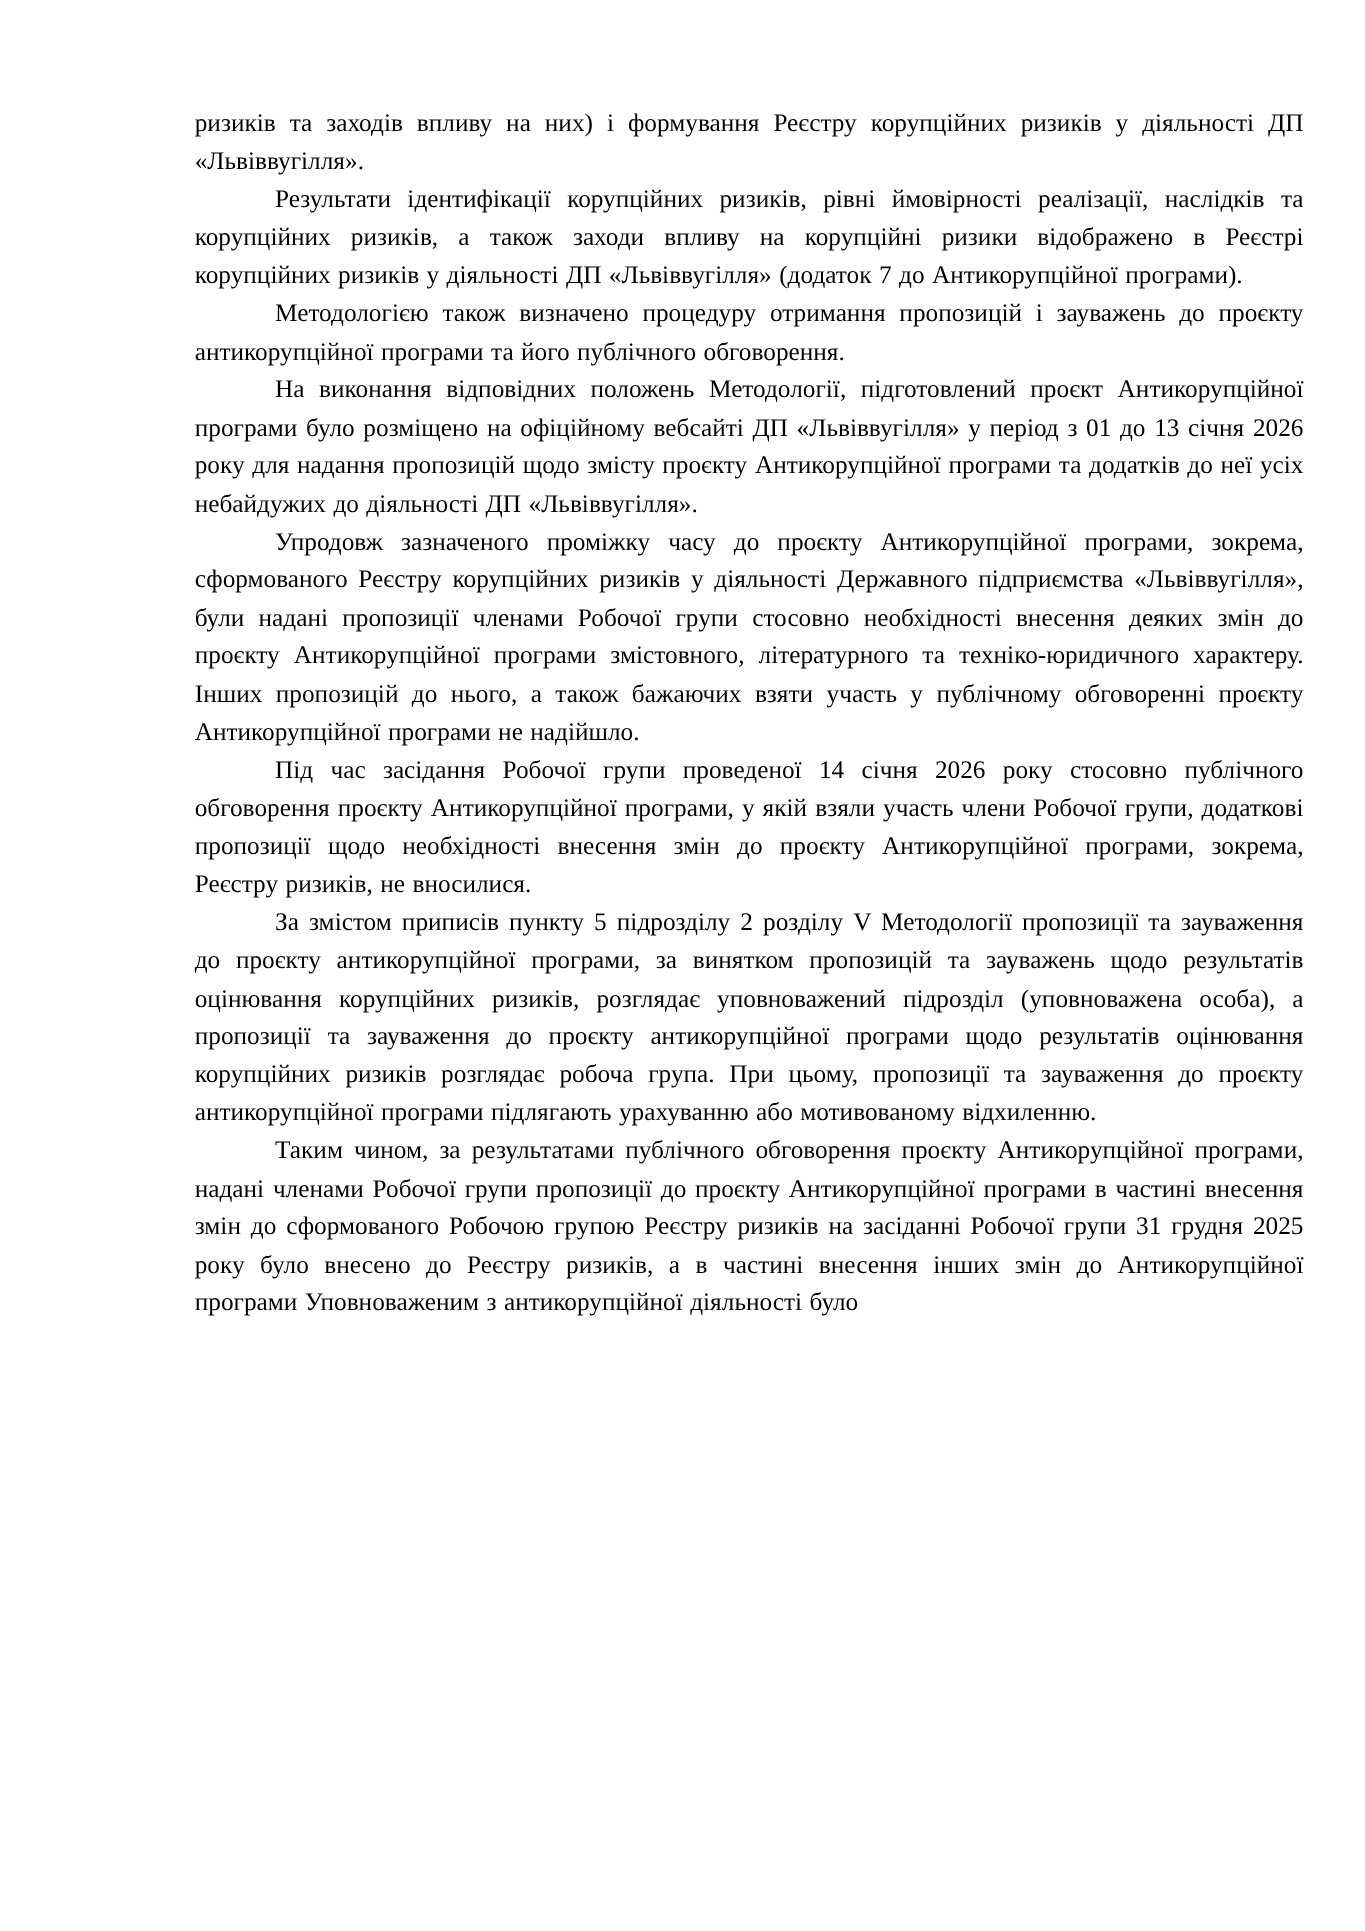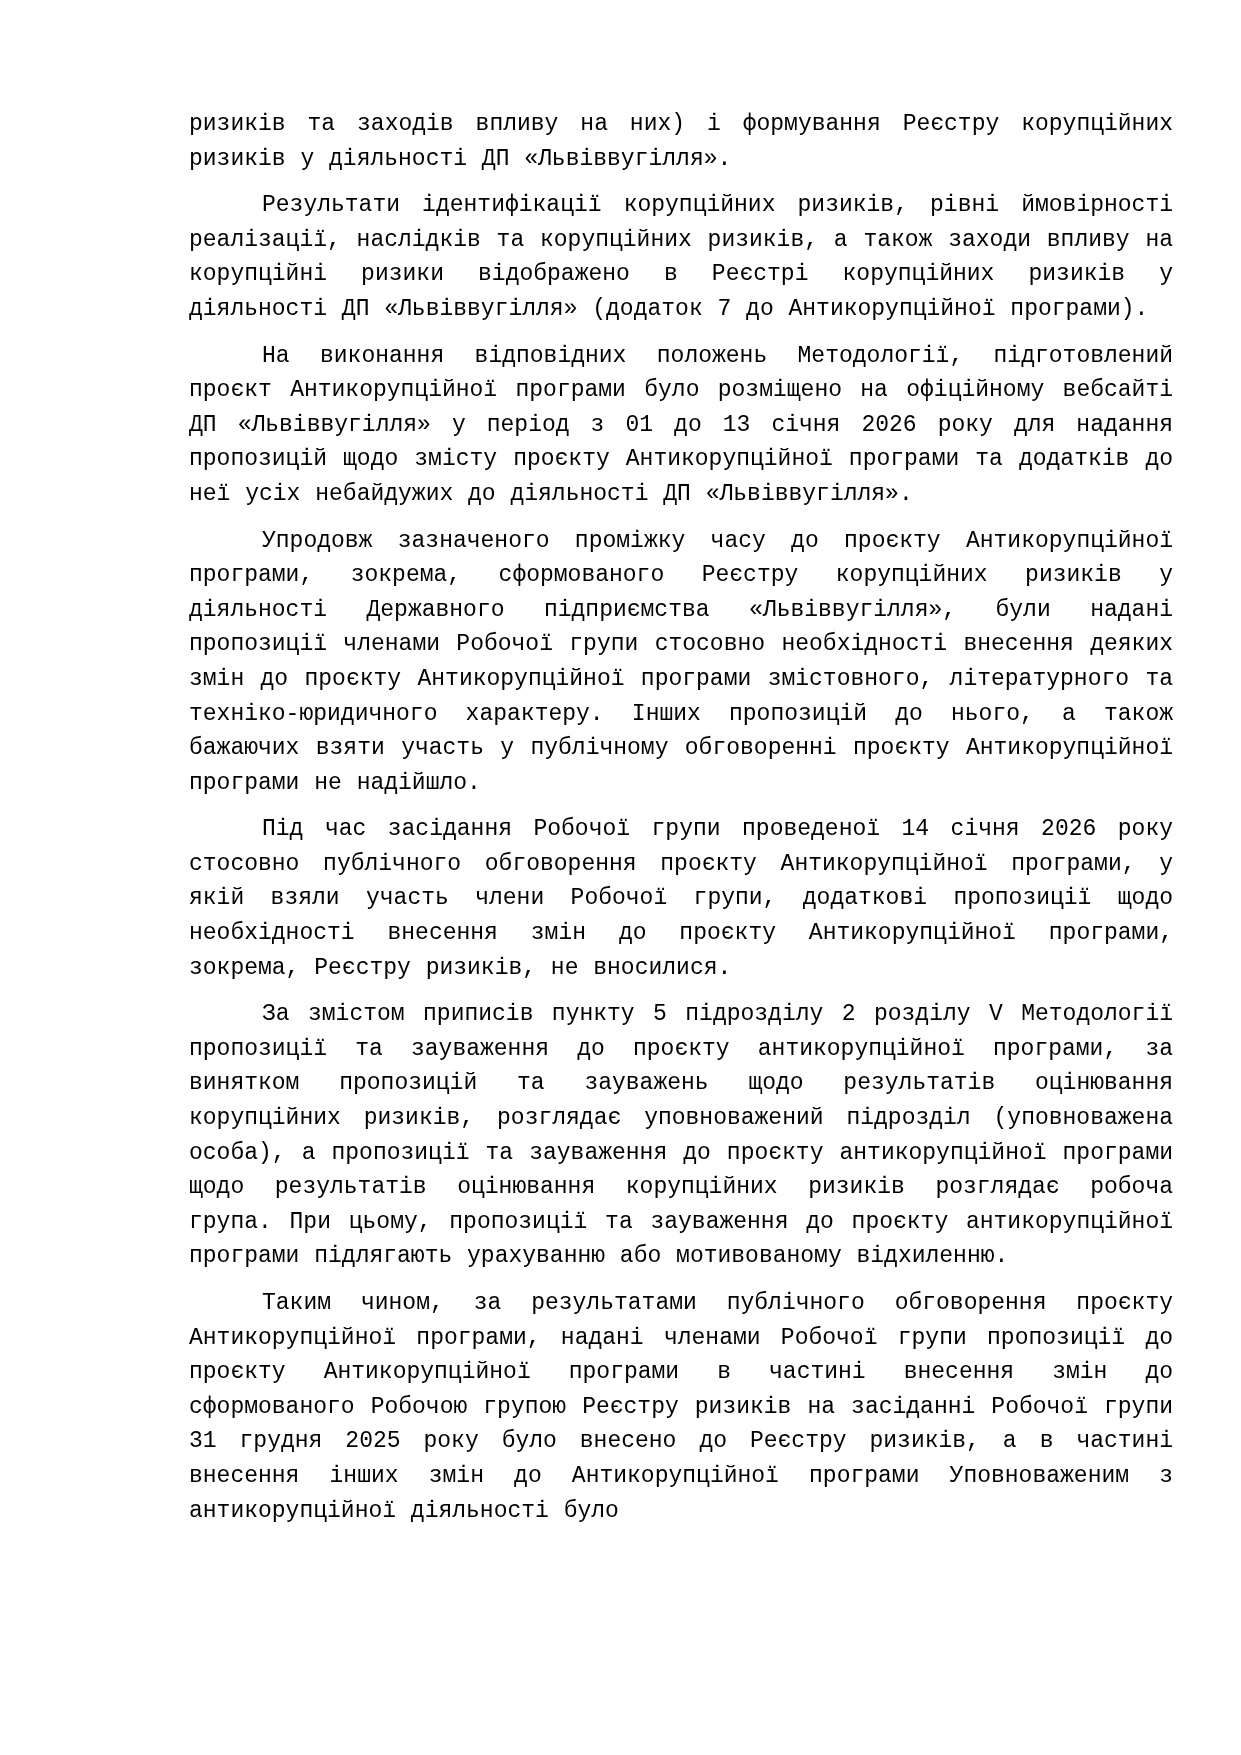--- a/index.html
+++ b/index.html
@@ -17,36 +17,36 @@
     overflow: hidden;
   }
   .doc-body {
     font-family: "Liberation Serif", "DejaVu Serif", serif;
     font-size: 23px;
     line-height: 34.6px;
     color: #000000;
     text-align: justify;
   }
   .doc-body p {
-    margin: 12px;
+    margin: 0;
     padding: 0;
     text-indent: 73px;
     word-spacing: 1px;
-    font-family: Liberation Mono, monospace;
   }
   .doc-body p.no-indent {
     text-indent: 0;
   }
 </style>
 </head>
 <body>
 
 <div class="page">
   <div class="doc-body">
     <p class="no-indent">ризиків та заходів впливу на них) і формування Реєстру корупційних ризиків у діяльності ДП «Львіввугілля».</p>
     <p>Результати ідентифікації корупційних ризиків, рівні ймовірності реалізації, наслідків та корупційних ризиків, а також заходи впливу на корупційні ризики відображено в Реєстрі корупційних ризиків у діяльності ДП «Львіввугілля» (додаток 7 до Антикорупційної програми).</p>
+    <p>Методологією також визначено процедуру отримання пропозицій і зауважень до проєкту антикорупційної програми та його публічного обговорення.</p>
     <p>На виконання відповідних положень Методології, підготовлений проєкт Антикорупційної програми було розміщено на офіційному вебсайті ДП «Львіввугілля» у період з 01 до 13 січня 2026 року для надання пропозицій щодо змісту проєкту Антикорупційної програми та додатків до неї усіх небайдужих до діяльності ДП «Львіввугілля».</p>
     <p>Упродовж зазначеного проміжку часу до проєкту Антикорупційної програми, зокрема, сформованого Реєстру корупційних ризиків у діяльності Державного підприємства «Львіввугілля», були надані пропозиції членами Робочої групи стосовно необхідності внесення деяких змін до проєкту Антикорупційної програми змістовного, літературного та техніко-юридичного характеру. Інших пропозицій до нього, а також бажаючих взяти участь у публічному обговоренні проєкту Антикорупційної програми не надійшло.</p>
     <p>Під час засідання Робочої групи проведеної 14 січня 2026 року стосовно публічного обговорення проєкту Антикорупційної програми, у якій взяли участь члени Робочої групи, додаткові пропозиції щодо необхідності внесення змін до проєкту Антикорупційної програми, зокрема, Реєстру ризиків, не вносилися.</p>
     <p>За змістом приписів пункту 5 підрозділу 2 розділу V Методології пропозиції та зауваження до проєкту антикорупційної програми, за винятком пропозицій та зауважень щодо результатів оцінювання корупційних ризиків, розглядає уповноважений підрозділ (уповноважена особа), а пропозиції та зауваження до проєкту антикорупційної програми щодо результатів оцінювання корупційних ризиків розглядає робоча група. При цьому, пропозиції та зауваження до проєкту антикорупційної програми підлягають урахуванню або мотивованому відхиленню.</p>
     <p>Таким чином, за результатами публічного обговорення проєкту Антикорупційної програми, надані членами Робочої групи пропозиції до проєкту Антикорупційної програми в частині внесення змін до сформованого Робочою групою Реєстру ризиків на засіданні Робочої групи 31 грудня 2025 року було внесено до Реєстру ризиків, а в частині внесення інших змін до Антикорупційної програми Уповноваженим з антикорупційної діяльності було</p>
   </div>
 </div>
 
 </body></html>

